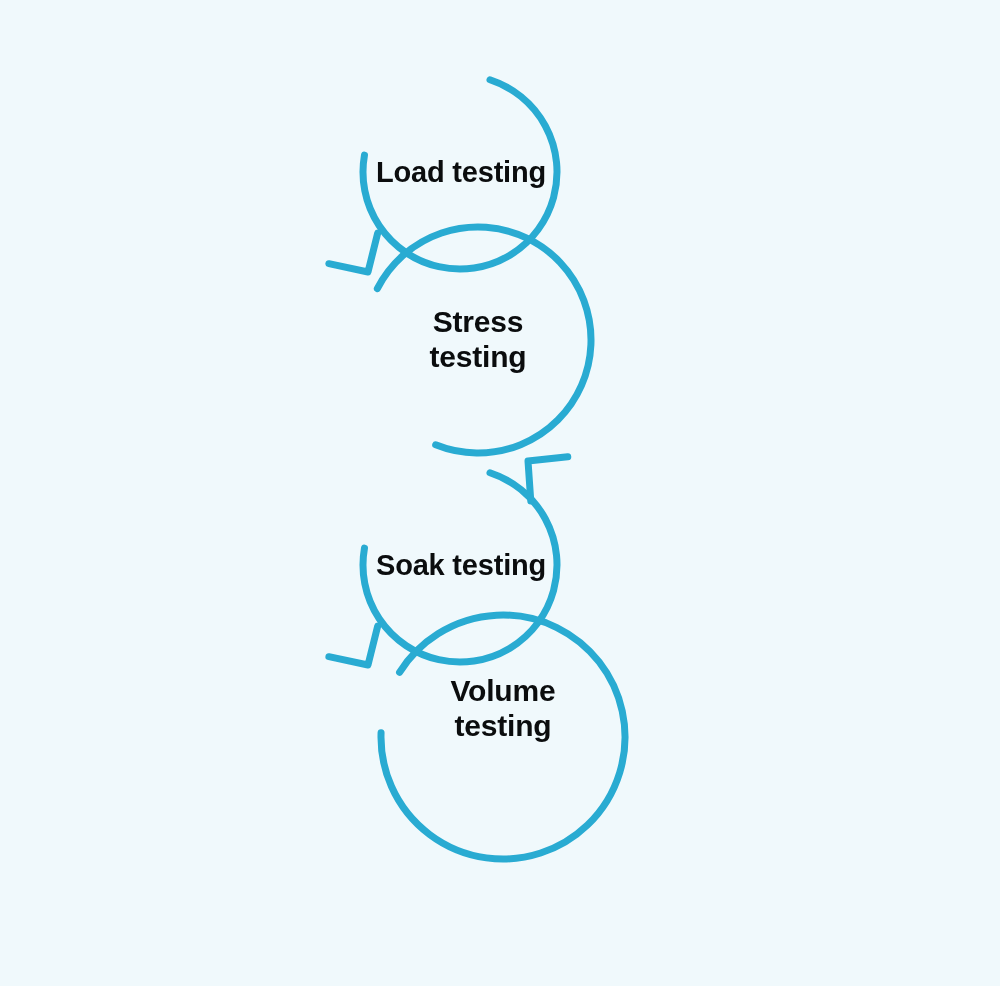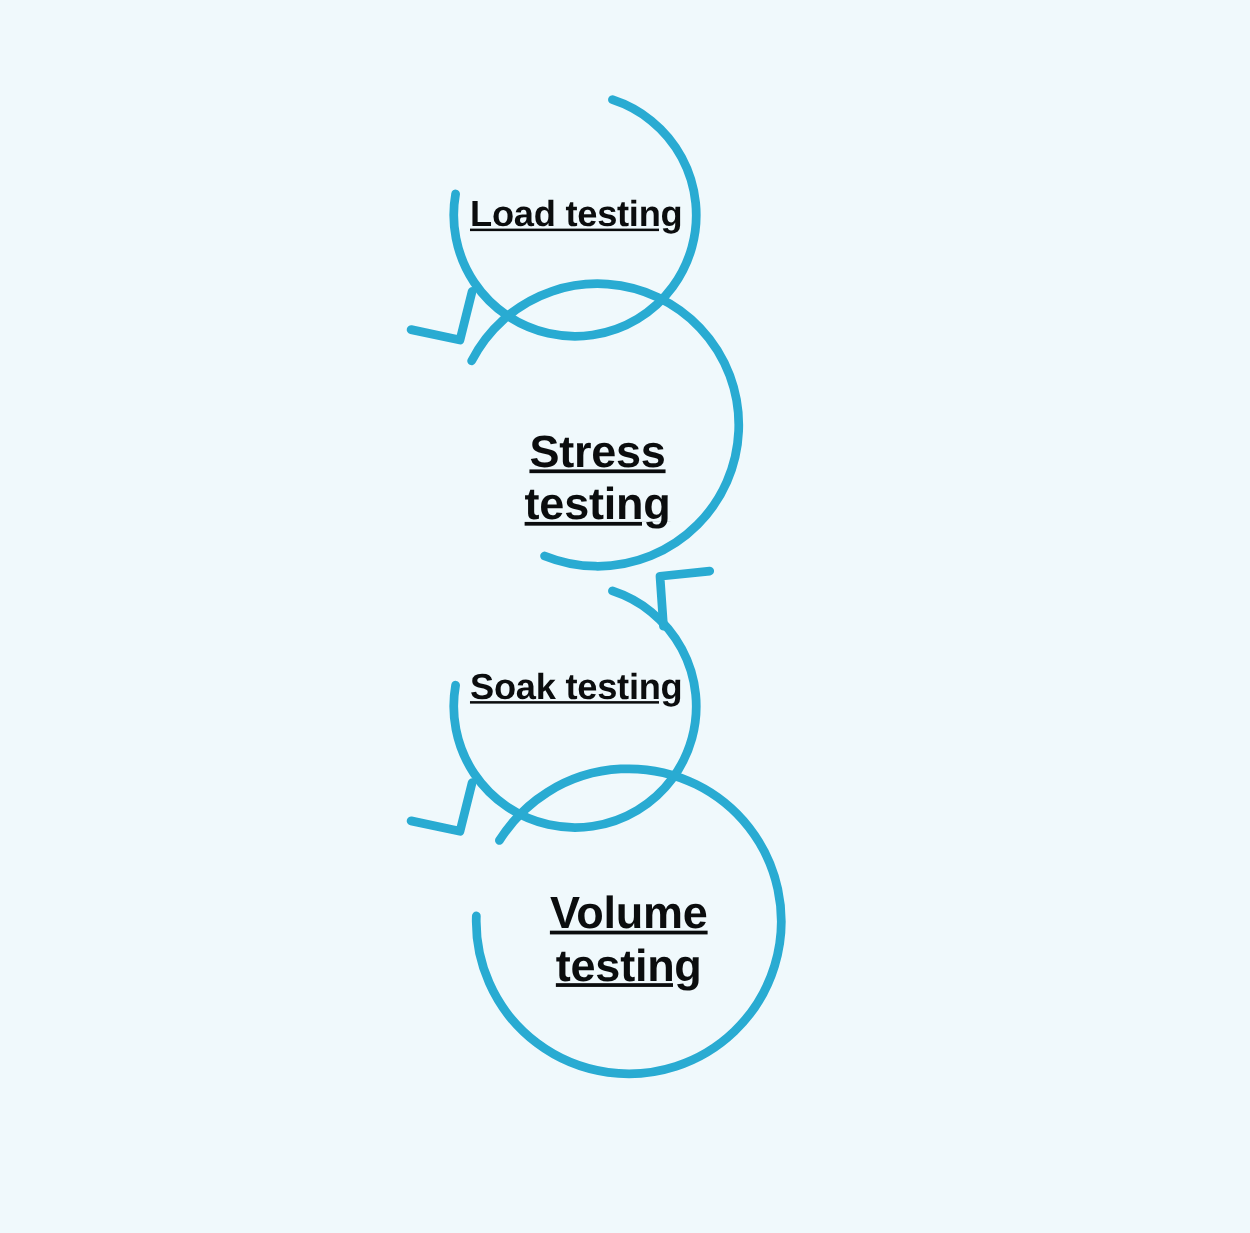--- a/index.html
+++ b/index.html
@@ -32,24 +32,23 @@
     position: absolute;
     text-align: center;
     font-family: "Liberation Sans", sans-serif;
     font-weight: bold;
     color: #0b0d0e;
     line-height: 1.18;
     letter-spacing: -0.2px;
     white-space: pre-line;
     transform: translate(-50%, -50%);
     pointer-events: none;
-    text-decoration: underline;
   }
   .node-label.one-line { font-size: 29px; }
-  .node-label.two-line { font-size: 36px; margin-top: 44px; }
+  .node-label.two-line { font-size: 30px; }
 </style>
 </head>
 <body>
 
 <div id="diagram-root">
 
   <svg id="flow-svg" viewBox="0 0 1000 986" xmlns="http://www.w3.org/2000/svg" aria-hidden="true">
     <g id="arc-group">
         <path d="M 489.97 79.75 A 97 97 0 1 1 364.47 155.16" fill="none" stroke="#29abd2" stroke-width="7" stroke-linecap="round"></path>
         <path d="M 377.32 288.70 A 113 113 0 1 1 435.67 444.77" fill="none" stroke="#29abd2" stroke-width="7" stroke-linecap="round"></path>
@@ -60,18 +59,18 @@
         <path d="M 377.68 233.19 L 368 272 L 328.87 263.68" fill="none" stroke="#29abd2" stroke-width="7" stroke-linecap="round" stroke-linejoin="round"></path>
         <path d="M 530.79 500.90 L 528 461 L 567.78 456.82" fill="none" stroke="#29abd2" stroke-width="7" stroke-linecap="round" stroke-linejoin="round"></path>
         <path d="M 377.68 626.19 L 368 665 L 328.87 656.68" fill="none" stroke="#29abd2" stroke-width="7" stroke-linecap="round" stroke-linejoin="round"></path>
       </g>
   </svg>
 
   <div id="label-layer">
       <div class="node-label one-line" style="left: 461px; top: 172px; color: rgb(11, 13, 14);">Load testing</div>
       <div class="node-label two-line" style="left: 478px; top: 339px; color: rgb(11, 13, 14);">Stress
 testing</div>
-      <div class="node-label one-line" style="left: 461px; top: 550px; color: rgb(11, 13, 14);">Soak testing</div>
+      <div class="node-label one-line" style="left: 461px; top: 565px; color: rgb(11, 13, 14);">Soak testing</div>
       <div class="node-label two-line" style="left: 503px; top: 708px; color: rgb(11, 13, 14);">Volume
 testing</div>
     </div>
 
 </div>
 
 </body></html>

